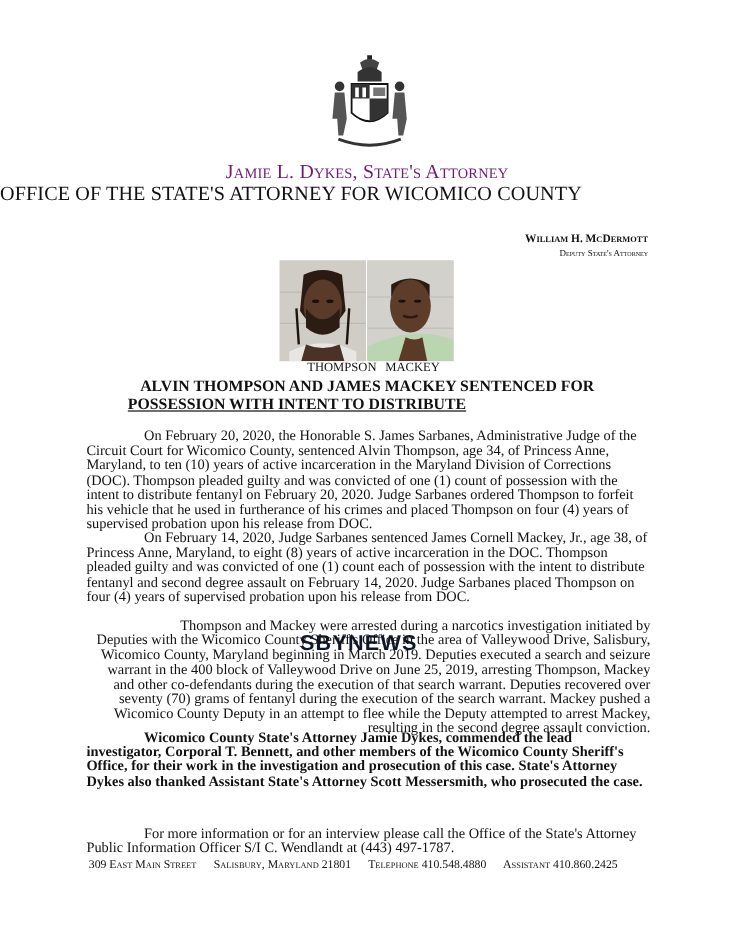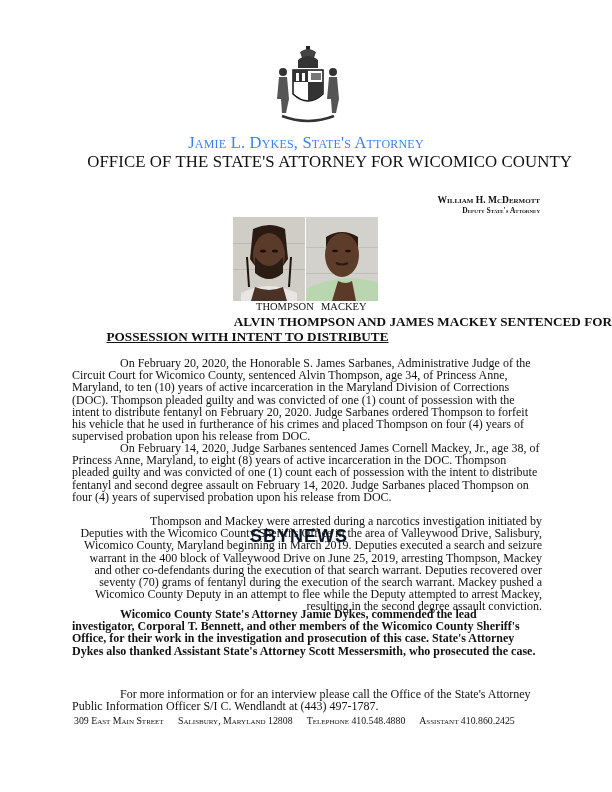--- a/index.html
+++ b/index.html
@@ -1,28 +1,28 @@
 <!DOCTYPE html>
 <html><head>
 <meta charset="utf-8">
 <style>
   html, body { margin:0; padding:0; background:#ffffff; }
   body { width:612px; height:792px; position:relative; overflow:hidden; font-family:"Liberation Serif","DejaVu Serif",serif; color:#111; }
   .seal { position:absolute; left:268px; top:44px; width:80px; height:82px; }
-  .hdr1 { position:absolute; left:0; width:612px; top:133px; text-align:center; font-size:16.5px; letter-spacing:0.2px; font-variant:small-caps; color:#3b82f6; }
-  .hdr2 { position:absolute; left:0; width:572px; top:152px; text-align:right; font-size:16.8px; letter-spacing:0.1px; color:#111; }
+  .hdr1 { position:absolute; left:0; width:612px; top:133px; text-align:center; font-size:16.5px; letter-spacing:0.2px; font-variant:small-caps; color:#701a75; }
+  .hdr2 { position:absolute; left:0; width:572px; top:152px; text-align:left; font-size:16.8px; letter-spacing:0.1px; color:#111; }
   .deputy { position:absolute; right:72px; top:195px; text-align:right; }
   .deputy .n { font-size:9.5px; font-variant:small-caps; font-weight:bold; display:block; line-height:11px; }
-  .deputy .t { font-size:7.5px; font-variant:small-caps; display:block; line-height:9px;font-weight:bold; }
+  .deputy .t { font-size:7.5px; font-variant:small-caps; display:block; line-height:9px; }
   .photos { position:absolute; left:233px; top:217px; width:145px; height:84px; display:flex; }
   .photo { width:72px; height:84px; position:relative; overflow:hidden; background:#c8c6c0; }
   .photo + .photo { margin-left:1px; }
   .caption { position:absolute; left:233px; top:301px; width:150px; font-size:10.5px; }
   .caption span { position:absolute; top:0; }
-  .title1 { position:absolute; left:0; width:612px; top:314px; text-align:right; font-weight:bold; font-size:13.2px; }
+  .title1 { position:absolute; left:0; width:612px; top:314px; text-align:center; font-weight:bold; font-size:13.2px; }
   .title2 { position:absolute; left:0; width:495px; top:329px; text-align:center; font-weight:bold; font-size:13.2px; text-decoration:underline; }
   .para { position:absolute; left:72px; width:470px; font-size:12px; line-height:12.2px; text-indent:48px; text-align:left; }
   .p1 { top:357px; } .p2 { top:442px; } .p3 { top:515px;text-align:right; } .p4 { top:608px;font-weight:bold; } .p5 { top:688px; }
   .watermark { position:absolute; left:250px; top:526px; font-family:"Liberation Sans","DejaVu Sans",sans-serif; font-weight:bold; font-size:18px; color:#0f172a; letter-spacing:1px; }
   .footer { position:absolute; left:74px; top:715px; width:470px; font-size:9.8px; font-variant:small-caps; white-space:nowrap; }
   .footer span { margin-right:12px; }
 </style>
 </head>
 <body>
 
@@ -99,16 +99,16 @@
 <div class="watermark">SBYNEWS</div>
 
 <p class="para p1" style="margin:0">On February 20, 2020, the Honorable S. James Sarbanes, Administrative Judge of the Circuit Court for Wicomico County, sentenced Alvin Thompson, age 34, of Princess Anne, Maryland, to ten (10) years of active incarceration in the Maryland Division of Corrections (DOC).  Thompson pleaded guilty and was convicted of one (1) count of possession with the intent to distribute fentanyl on February 20, 2020.  Judge Sarbanes ordered Thompson to forfeit his vehicle that he used in furtherance of his crimes and placed Thompson on four (4) years of supervised probation upon his release from DOC.</p>
 <p class="para p2" style="margin:0">On February 14, 2020, Judge Sarbanes sentenced James Cornell Mackey, Jr., age 38, of Princess Anne, Maryland, to eight (8) years of active incarceration in the DOC.  Thompson pleaded guilty and was convicted of one (1) count each of possession with the intent to distribute fentanyl and second degree assault on February 14, 2020.  Judge Sarbanes placed Thompson on four (4) years of supervised probation upon his release from DOC.</p>
 <p class="para p3" style="margin:0">Thompson and Mackey were arrested during a narcotics investigation initiated by Deputies with the Wicomico County Sheriff's Office in the area of Valleywood Drive, Salisbury, Wicomico County, Maryland beginning in March 2019.  Deputies executed a search and seizure warrant in the 400 block of Valleywood Drive on June 25, 2019, arresting Thompson, Mackey and other co-defendants during the execution of that search warrant.  Deputies recovered over seventy (70) grams of fentanyl during the execution of the search warrant.  Mackey pushed a Wicomico County Deputy in an attempt to flee while the Deputy attempted to arrest Mackey, resulting in the second degree assault conviction.</p>
 <p class="para p4" style="margin:0">Wicomico County State's Attorney Jamie Dykes, commended the lead investigator, Corporal T. Bennett, and other members of the Wicomico County Sheriff's Office, for their work in the investigation and prosecution of this case.  State's Attorney Dykes also thanked Assistant State's Attorney Scott Messersmith, who prosecuted the case.</p>
 <p class="para p5" style="margin:0">For more information or for an interview please call the Office of the State's Attorney Public Information Officer S/I C. Wendlandt at (443) 497-1787.</p>
 
 <div class="footer">
   <span>309 East Main Street</span>
-  <span>Salisbury, Maryland 12808</span>
+  <span>Salisbury, Maryland 21801</span>
   <span>Telephone 410.548.4880</span>
   <span>Assistant 410.860.2425</span>
 </div>
 
 </body></html>

